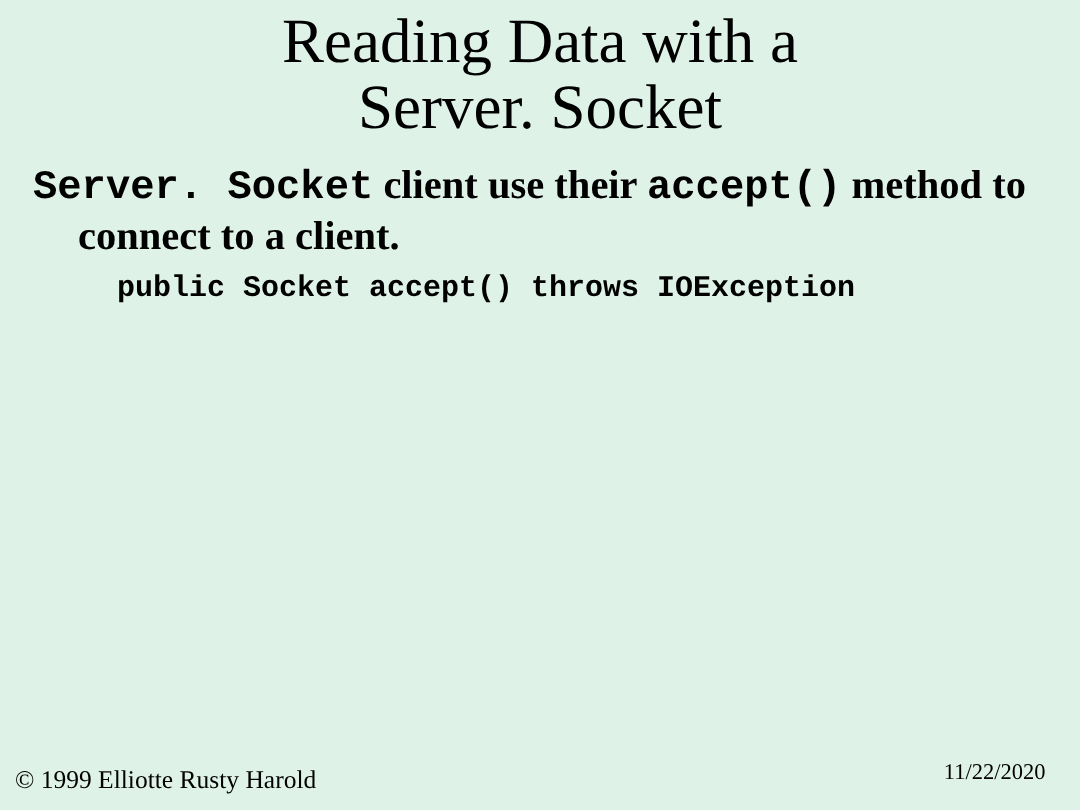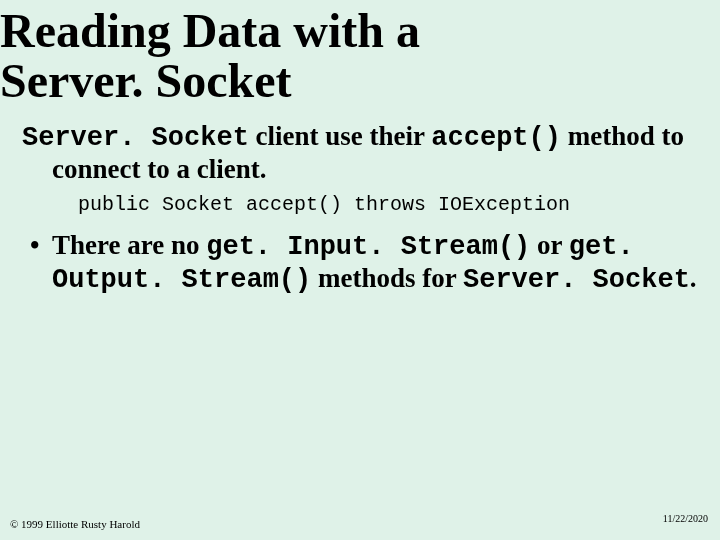--- a/index.html
+++ b/index.html
@@ -12,43 +12,44 @@
     color: #000;
     overflow: hidden;
   }
   .slide {
     position: relative;
     width: 720px;
     height: 540px;
     box-sizing: border-box;
   }
   .title {
-    font-weight: bold;
-    font-size: 48px;
+    font-weight: normal;
+    font-size: 42px;
     line-height: 1.05;
+    text-align: center;
     padding-top: 6px;
   }
   .body {
     padding: 14px 22px 0 22px;
     font-size: 27px;
     line-height: 1.15;
   }
   .mono {
     font-family: "Courier New", Courier, monospace;
     font-weight: bold;
   }
   .intro {
     font-weight: bold;
     margin-bottom: 8px;
     padding-left: 30px;
     text-indent: -30px;
   }
   .signature {
     font-family: "Courier New", Courier, monospace;
-    font-weight: normal;
+    font-weight: bold;
     font-size: 20px;
     padding-left: 56px;
     margin-bottom: 14px;
   }
   ul.bullets {
     list-style: none;
     margin: 0;
     padding: 0 0 0 8px;
   }
   ul.bullets > li {
@@ -61,27 +62,27 @@
     content: "•";
     position: absolute;
     left: 0;
     top: 0;
     font-weight: bold;
   }
   .footer-left {
     position: absolute;
     left: 10px;
     bottom: 10px;
-    font-size: 11px;
+    font-size: 17px;
   }
   .footer-right {
     position: absolute;
-    right: 12px;
+    right: 23px;
     bottom: 16px;
-    font-size: 10px;
+    font-size: 15px;
   }
 </style>
 </head>
 <body>
 
 <div class="slide">
 
   <div class="title">
     <span>Reading Data with a</span><br>
     <span>Server. Socket</span>
@@ -89,23 +90,20 @@
 
   <div class="body">
 
     <div class="intro">
       <span class="mono">Server. Socket</span><span> client use their </span><span class="mono">accept()</span><span> method to connect to a client.</span>
     </div>
 
     <div class="signature">public Socket accept() throws IOException</div>
 
     <ul class="bullets">
-      <li>
-        <span>There are no </span><span class="mono">get. Input. Stream()</span><span> or </span><span class="mono">get. Output. Stream()</span><span> methods for </span><span class="mono">Server. Socket</span><span>.</span>
-      </li>
     </ul>
 
   </div>
 
   <div class="footer-left">© 1999 Elliotte Rusty Harold</div>
   <div class="footer-right">11/22/2020</div>
 
 </div>
 
 </body></html>

